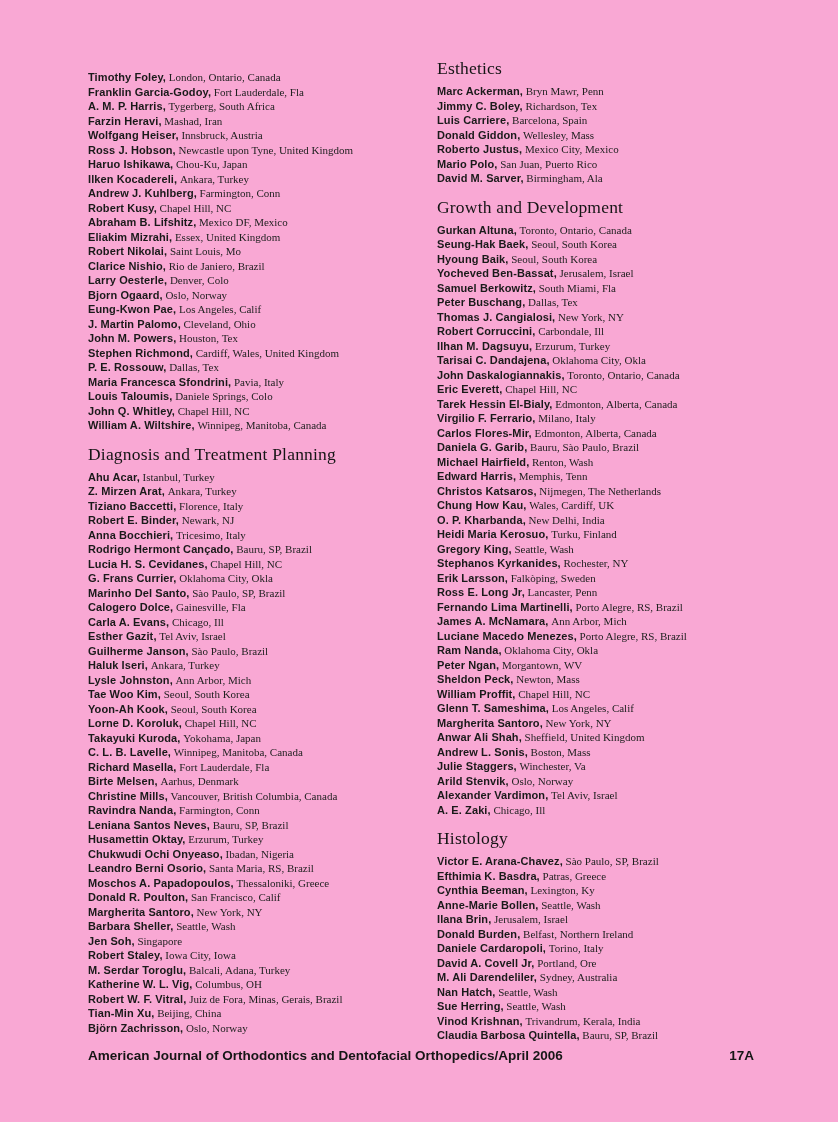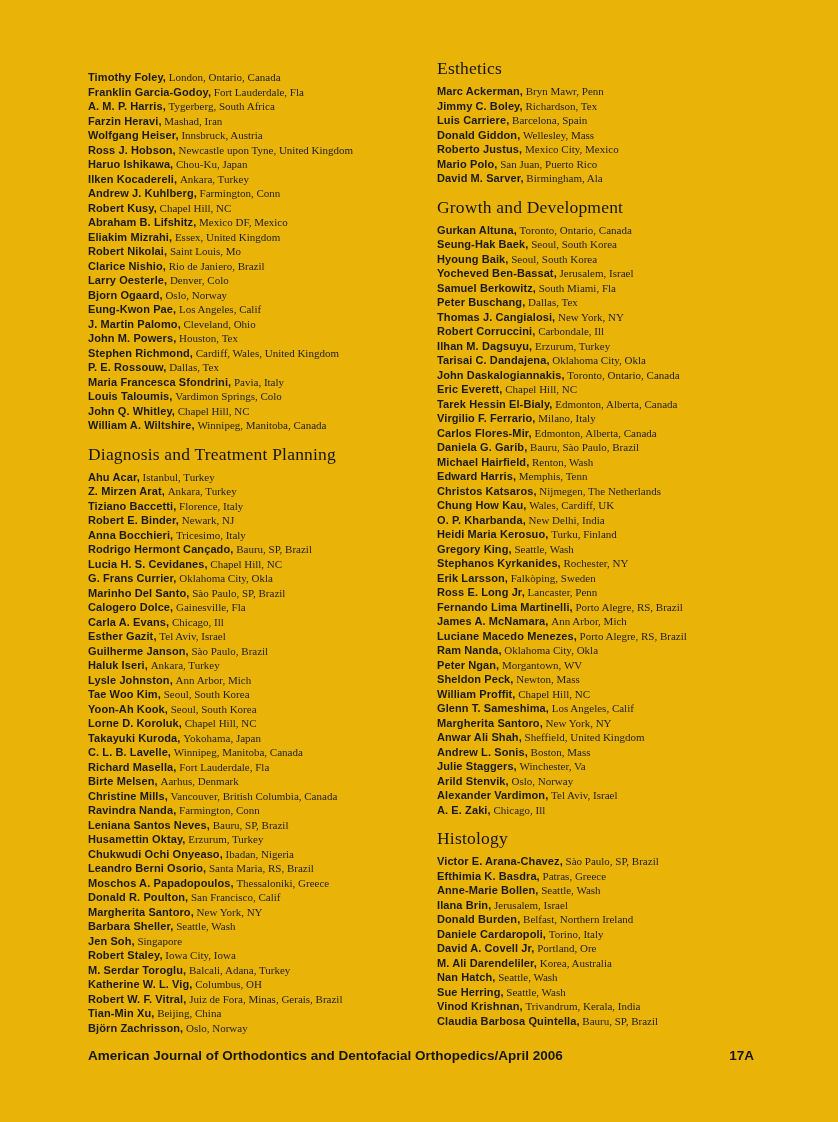--- a/index.html
+++ b/index.html
@@ -1,20 +1,20 @@
 <!DOCTYPE html>
 <html><head>
 <meta charset="utf-8">
 <style>
   html, body { margin: 0; padding: 0; background: #ffffff; }
   .page {
     position: relative;
     width: 838px;
     height: 1122px;
-    background: #eab308;
+    background: #f9a8d4;
     color: #1a1a1a;
     overflow: hidden;
   }
   .col { position: absolute; }
   .col-left  { left: 88px;  top: 70px; width: 348px; }
   .col-right { left: 437px; top: 58px; width: 348px; }
   .section-heading {
     font-family: "Liberation Serif", serif;
     font-weight: normal;
     font-size: 17.5px;
@@ -78,21 +78,21 @@
         <div class="entry"><span class="nm">Robert Nikolai</span> <span class="loc">Saint Louis, Mo</span></div>
         <div class="entry"><span class="nm">Clarice Nishio</span> <span class="loc">Rio de Janiero, Brazil</span></div>
         <div class="entry"><span class="nm">Larry Oesterle</span> <span class="loc">Denver, Colo</span></div>
         <div class="entry"><span class="nm">Bjorn Ogaard</span> <span class="loc">Oslo, Norway</span></div>
         <div class="entry"><span class="nm">Eung-Kwon Pae</span> <span class="loc">Los Angeles, Calif</span></div>
         <div class="entry"><span class="nm">J. Martin Palomo</span> <span class="loc">Cleveland, Ohio</span></div>
         <div class="entry"><span class="nm">John M. Powers</span> <span class="loc">Houston, Tex</span></div>
         <div class="entry"><span class="nm">Stephen Richmond</span> <span class="loc">Cardiff, Wales, United Kingdom</span></div>
         <div class="entry"><span class="nm">P. E. Rossouw</span> <span class="loc">Dallas, Tex</span></div>
         <div class="entry"><span class="nm">Maria Francesca Sfondrini</span> <span class="loc">Pavia, Italy</span></div>
-        <div class="entry"><span class="nm">Louis Taloumis</span> <span class="loc">Vardimon Springs, Colo</span></div>
+        <div class="entry"><span class="nm">Louis Taloumis</span> <span class="loc">Daniele Springs, Colo</span></div>
         <div class="entry"><span class="nm">John Q. Whitley</span> <span class="loc">Chapel Hill, NC</span></div>
         <div class="entry"><span class="nm">William A. Wiltshire</span> <span class="loc">Winnipeg, Manitoba, Canada</span></div>
       </div>
       <div class="section">
         <div class="section-heading">Diagnosis and Treatment Planning</div>
         <div class="entry"><span class="nm">Ahu Acar</span> <span class="loc">Istanbul, Turkey</span></div>
         <div class="entry"><span class="nm">Z. Mirzen Arat</span> <span class="loc">Ankara, Turkey</span></div>
         <div class="entry"><span class="nm">Tiziano Baccetti</span> <span class="loc">Florence, Italy</span></div>
         <div class="entry"><span class="nm">Robert E. Binder</span> <span class="loc">Newark, NJ</span></div>
         <div class="entry"><span class="nm">Anna Bocchieri</span> <span class="loc">Tricesimo, Italy</span></div>
@@ -184,26 +184,27 @@
         <div class="entry"><span class="nm">Andrew L. Sonis</span> <span class="loc">Boston, Mass</span></div>
         <div class="entry"><span class="nm">Julie Staggers</span> <span class="loc">Winchester, Va</span></div>
         <div class="entry"><span class="nm">Arild Stenvik</span> <span class="loc">Oslo, Norway</span></div>
         <div class="entry"><span class="nm">Alexander Vardimon</span> <span class="loc">Tel Aviv, Israel</span></div>
         <div class="entry"><span class="nm">A. E. Zaki</span> <span class="loc">Chicago, Ill</span></div>
       </div>
       <div class="section">
         <div class="section-heading">Histology</div>
         <div class="entry"><span class="nm">Victor E. Arana-Chavez</span> <span class="loc">Sào Paulo, SP, Brazil</span></div>
         <div class="entry"><span class="nm">Efthimia K. Basdra</span> <span class="loc">Patras, Greece</span></div>
+        <div class="entry"><span class="nm">Cynthia Beeman</span> <span class="loc">Lexington, Ky</span></div>
         <div class="entry"><span class="nm">Anne-Marie Bollen</span> <span class="loc">Seattle, Wash</span></div>
         <div class="entry"><span class="nm">Ilana Brin</span> <span class="loc">Jerusalem, Israel</span></div>
         <div class="entry"><span class="nm">Donald Burden</span> <span class="loc">Belfast, Northern Ireland</span></div>
         <div class="entry"><span class="nm">Daniele Cardaropoli</span> <span class="loc">Torino, Italy</span></div>
         <div class="entry"><span class="nm">David A. Covell Jr</span> <span class="loc">Portland, Ore</span></div>
-        <div class="entry"><span class="nm">M. Ali Darendeliler</span> <span class="loc">Korea, Australia</span></div>
+        <div class="entry"><span class="nm">M. Ali Darendeliler</span> <span class="loc">Sydney, Australia</span></div>
         <div class="entry"><span class="nm">Nan Hatch</span> <span class="loc">Seattle, Wash</span></div>
         <div class="entry"><span class="nm">Sue Herring</span> <span class="loc">Seattle, Wash</span></div>
         <div class="entry"><span class="nm">Vinod Krishnan</span> <span class="loc">Trivandrum, Kerala, India</span></div>
         <div class="entry"><span class="nm">Claudia Barbosa Quintella</span> <span class="loc">Bauru, SP, Brazil</span></div>
       </div>
     </div>
   <div class="footer">
     <span>American Journal of Orthodontics and Dentofacial Orthopedics/April 2006</span>
     <span>17A</span>
   </div>

